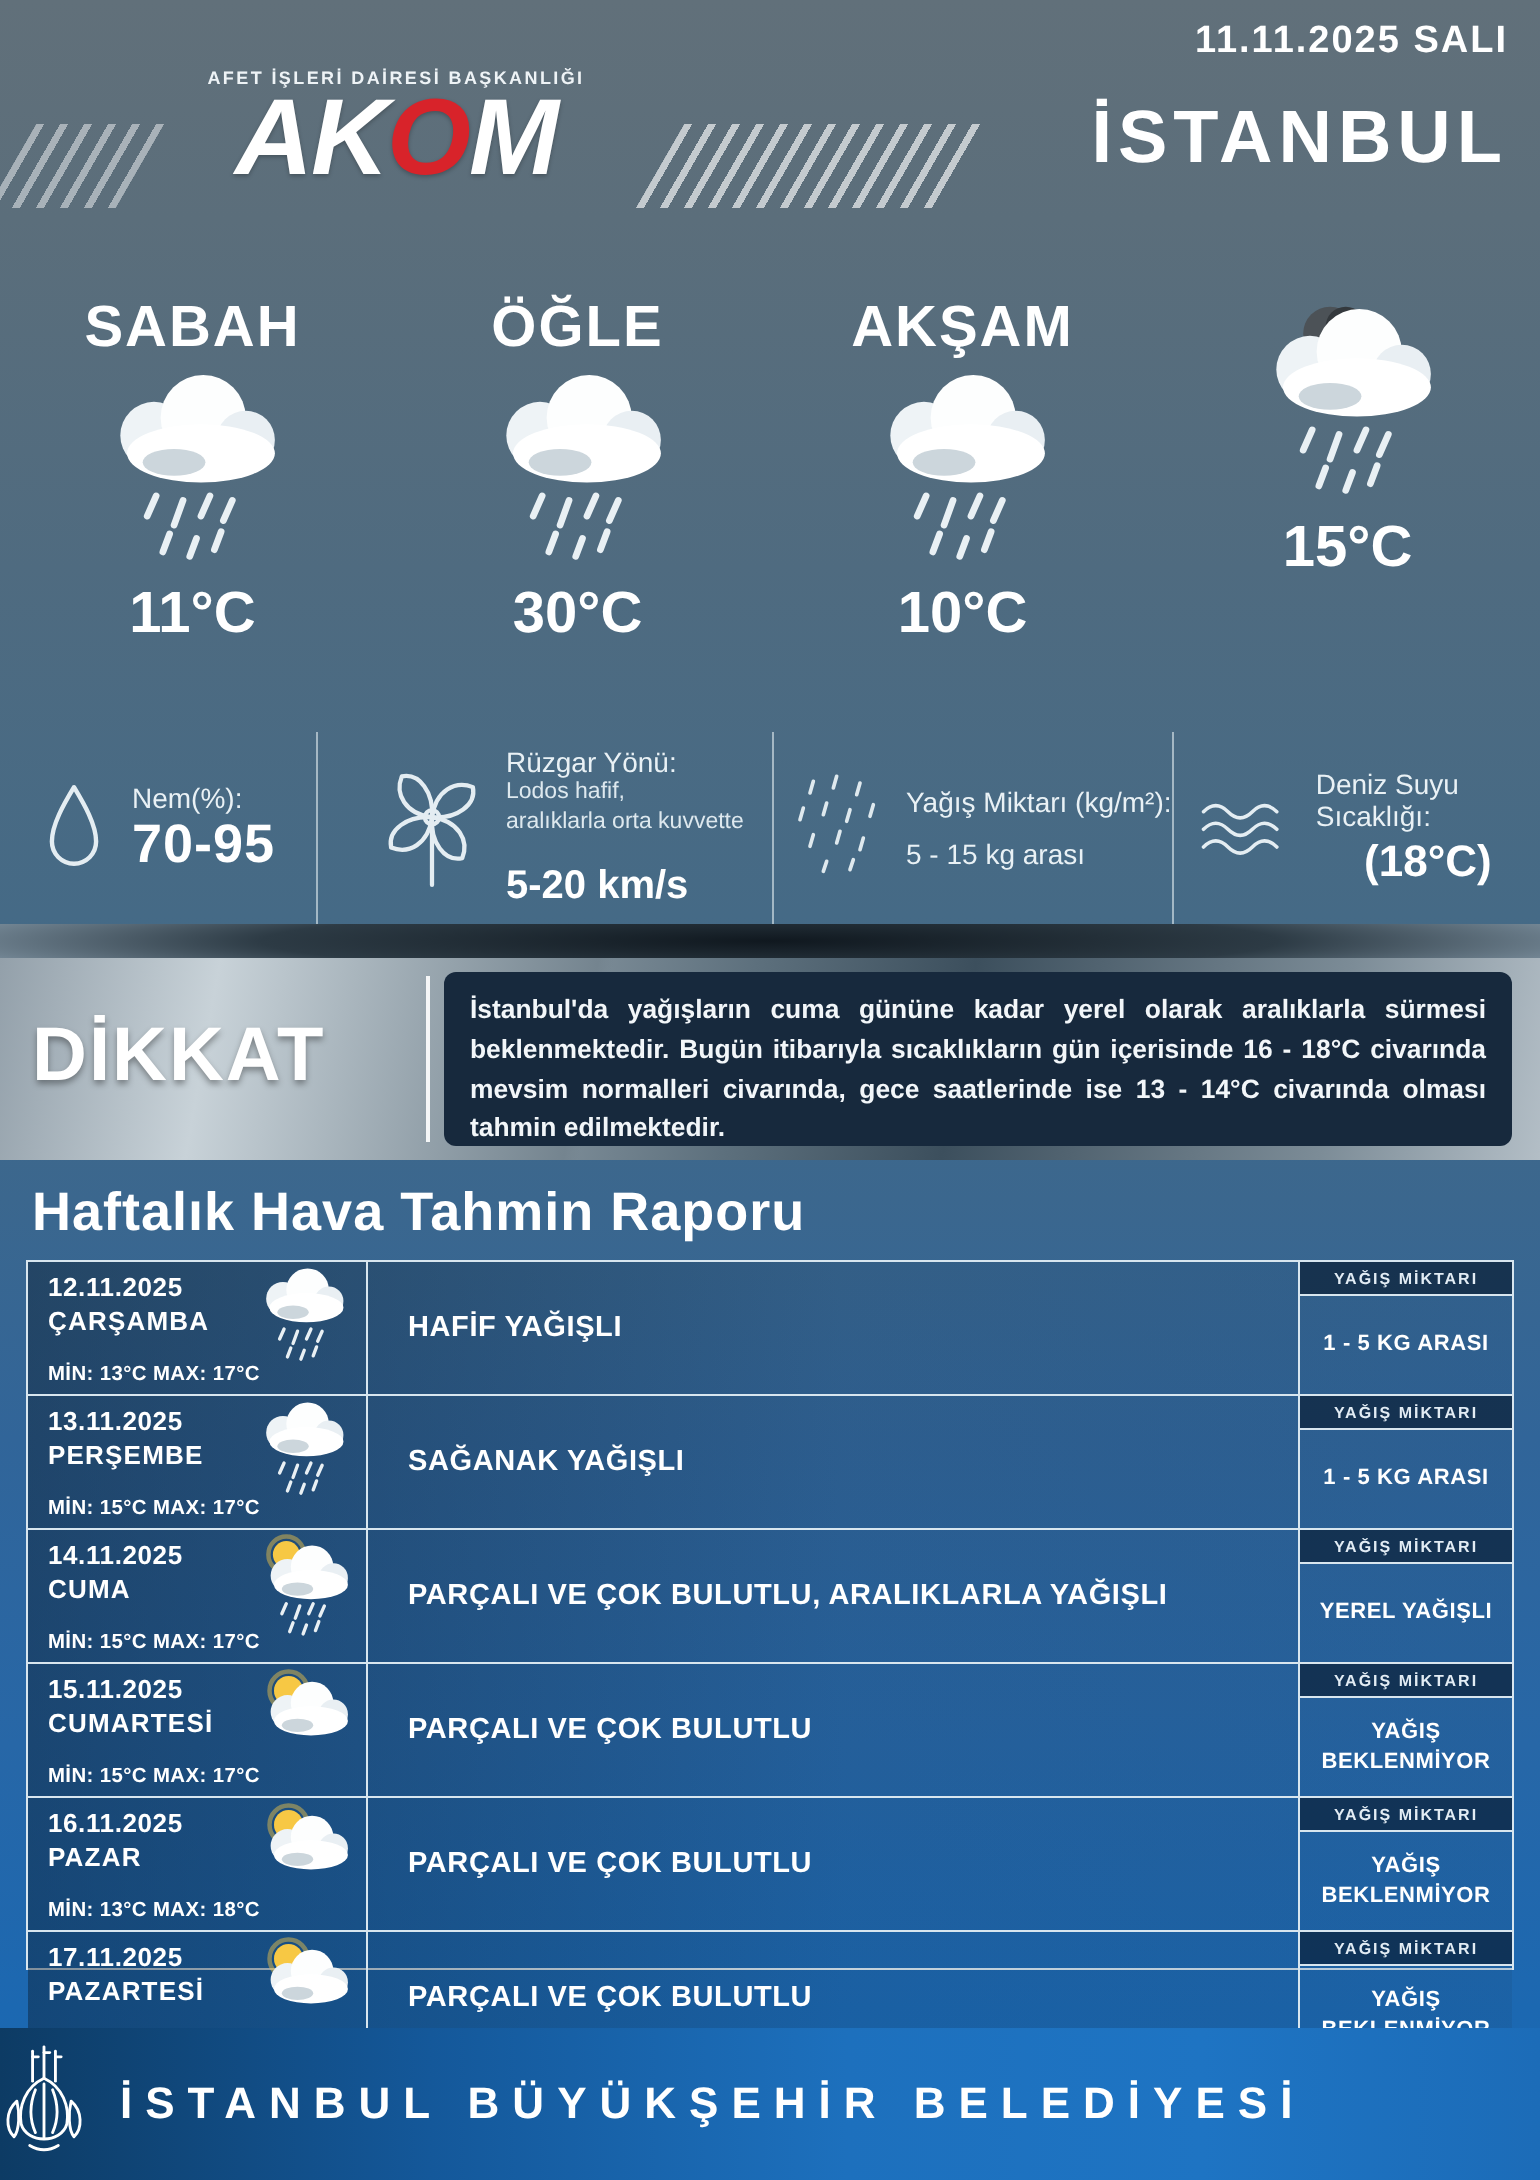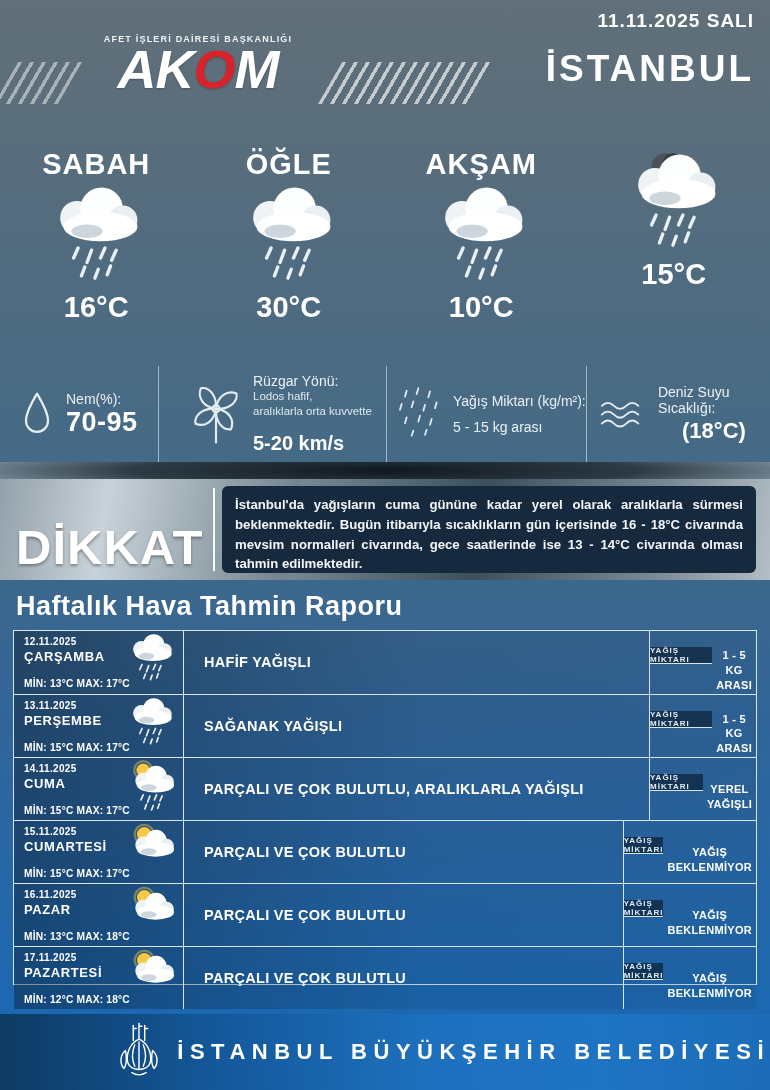--- a/index.html
+++ b/index.html
@@ -40,50 +40,50 @@
   .metric-sub{font-size:11.5px;color:#dde8ee;line-height:1.25;}
   .metric-mid{font-size:20px;font-weight:bold;margin-top:14px;}
   .metric-val{font-size:14px;color:#e9f1f5;margin-top:10px;}
   .metric-sea{font-size:22px;font-weight:bold;text-align:center;margin-top:2px;}
   
   .divider{position:absolute;top:462px;left:0;right:0;height:17px;
     background:radial-gradient(ellipse 60% 160% at 50% 50%,#10181f 0%,#2d3b45 55%,rgba(160,175,186,.75) 100%);}
   .alert{position:absolute;top:479px;left:0;right:0;height:101px;
     background:linear-gradient(100deg,#93a0aa 0%,#c8d2d8 14%,#74848f 38%,#46586500 39%),
                linear-gradient(100deg,#7e8d98 0%,#aeb9c1 20%,#5d707d 48%,#3c4f5d 62%,#7c8c97 86%,#b3bec6 100%);}
-  .alert-title{position:absolute;left:16px;top:40px;font-size:49px;font-weight:900;letter-spacing:1px;
+  .alert-title{position:absolute;left:16px;top:28px;font-size:38px;font-weight:900;letter-spacing:1px;
     text-shadow:0 2px 3px rgba(0,0,0,.35);}
   .alert-sep{position:absolute;left:213px;top:9px;bottom:9px;width:2px;background:rgba(255,255,255,.9);}
   .alert-box{position:absolute;left:222px;right:14px;top:7px;bottom:7px;background:#17293d;border-radius:6px;
     padding:9px 13px;box-sizing:border-box;font-size:13.2px;font-weight:600;line-height:1.5;
     text-align:justify;color:#f2f6f9;}
   
   .weekly-title{position:absolute;top:591px;left:16px;font-size:27px;font-weight:700;letter-spacing:.5px;}
   .wtable{position:absolute;top:630px;left:13px;right:13px;height:353px;display:flex;flex-direction:column;
     border:1px solid #d8e6ef;}
   .wrow{flex:1;display:flex;position:relative;
     background:linear-gradient(90deg,rgba(8,24,40,.42) 0%,rgba(8,24,40,.10) 55%,rgba(25,70,115,.18) 100%);}
   .wrow+.wrow{border-top:1px solid #d8e6ef;}
   .cell-left{flex:0 0 170px;border-right:1px solid #d8e6ef;position:relative;padding:5px 6px 4px 10px;box-sizing:border-box;}
-  .row-date{font-size:10px;font-weight:800;letter-spacing:.3px;}
+  .row-date{font-size:13px;font-weight:800;letter-spacing:.3px;}
   .row-day{font-size:13px;font-weight:800;letter-spacing:.6px;margin-top:2px;}
   .row-minmax{font-size:10.2px;font-weight:700;margin-top:14px;white-space:nowrap;letter-spacing:.2px;}
   .row-icon{position:absolute;right:0px;top:1px;width:64px;height:56px;}
   .row-icon svg{width:100%;height:100%;}
   .cell-mid{flex:1;border-right:1px solid #d8e6ef;display:flex;align-items:center;padding-left:20px;
     font-size:14.5px;font-weight:800;letter-spacing:.3px;}
-  .cell-right{flex:0 0 106px;display:flex;flex-direction:row;margin-top:16px;}
+  .cell-right{flex:0 0 106px;display:flex;flex-direction:column;}
   .amount-header{height:16px;background:rgba(9,28,48,.66);border-bottom:1px solid #d8e6ef;
     display:flex;align-items:center;justify-content:center;font-size:8px;font-weight:bold;
     letter-spacing:1px;color:#e2ecf4;}
   .amount-value{flex:1;display:flex;align-items:center;justify-content:center;text-align:center;
     font-size:11px;font-weight:800;line-height:1.35;padding:1px 4px;letter-spacing:.3px;}
   
   .footer{position:absolute;left:0;right:0;bottom:0;height:76px;display:flex;align-items:center;
-    justify-content:flex-end;gap:16px;
+    justify-content:flex-start;gap:16px;
     background:linear-gradient(90deg,#0d3b64 0%,#14589a 28%,#1d70bd 55%,#1e74c3 78%,#1c6cb8 100%);}
   .footer-logo{width:44px;height:60px;}
   .footer-logo svg{width:100%;height:100%;}
   .footer-text{font-size:22px;font-weight:800;letter-spacing:6.5px;white-space:nowrap;}
 </style>
 </head>
 <body>
 
 <svg width="0" height="0" style="position:absolute" aria-hidden="true">
   <defs>
@@ -198,21 +198,21 @@
   </div>
 
   <div class="periods">
     <div class="period">
       <div class="period-label">SABAH</div>
       <div class="period-icon">
         <svg viewBox="0 0 100 100">
             <use href="#sym-rain-cloud"></use>
           </svg>
       </div>
-      <div class="period-temp">16°C</div>
+      <div class="period-temp">11°C</div>
     </div>
 
     <div class="period">
       <div class="period-label">ÖĞLE</div>
       <div class="period-icon">
         <svg viewBox="0 0 100 100">
             <use href="#sym-rain-cloud"></use>
           </svg>
       </div>
       <div class="period-temp">30°C</div>

